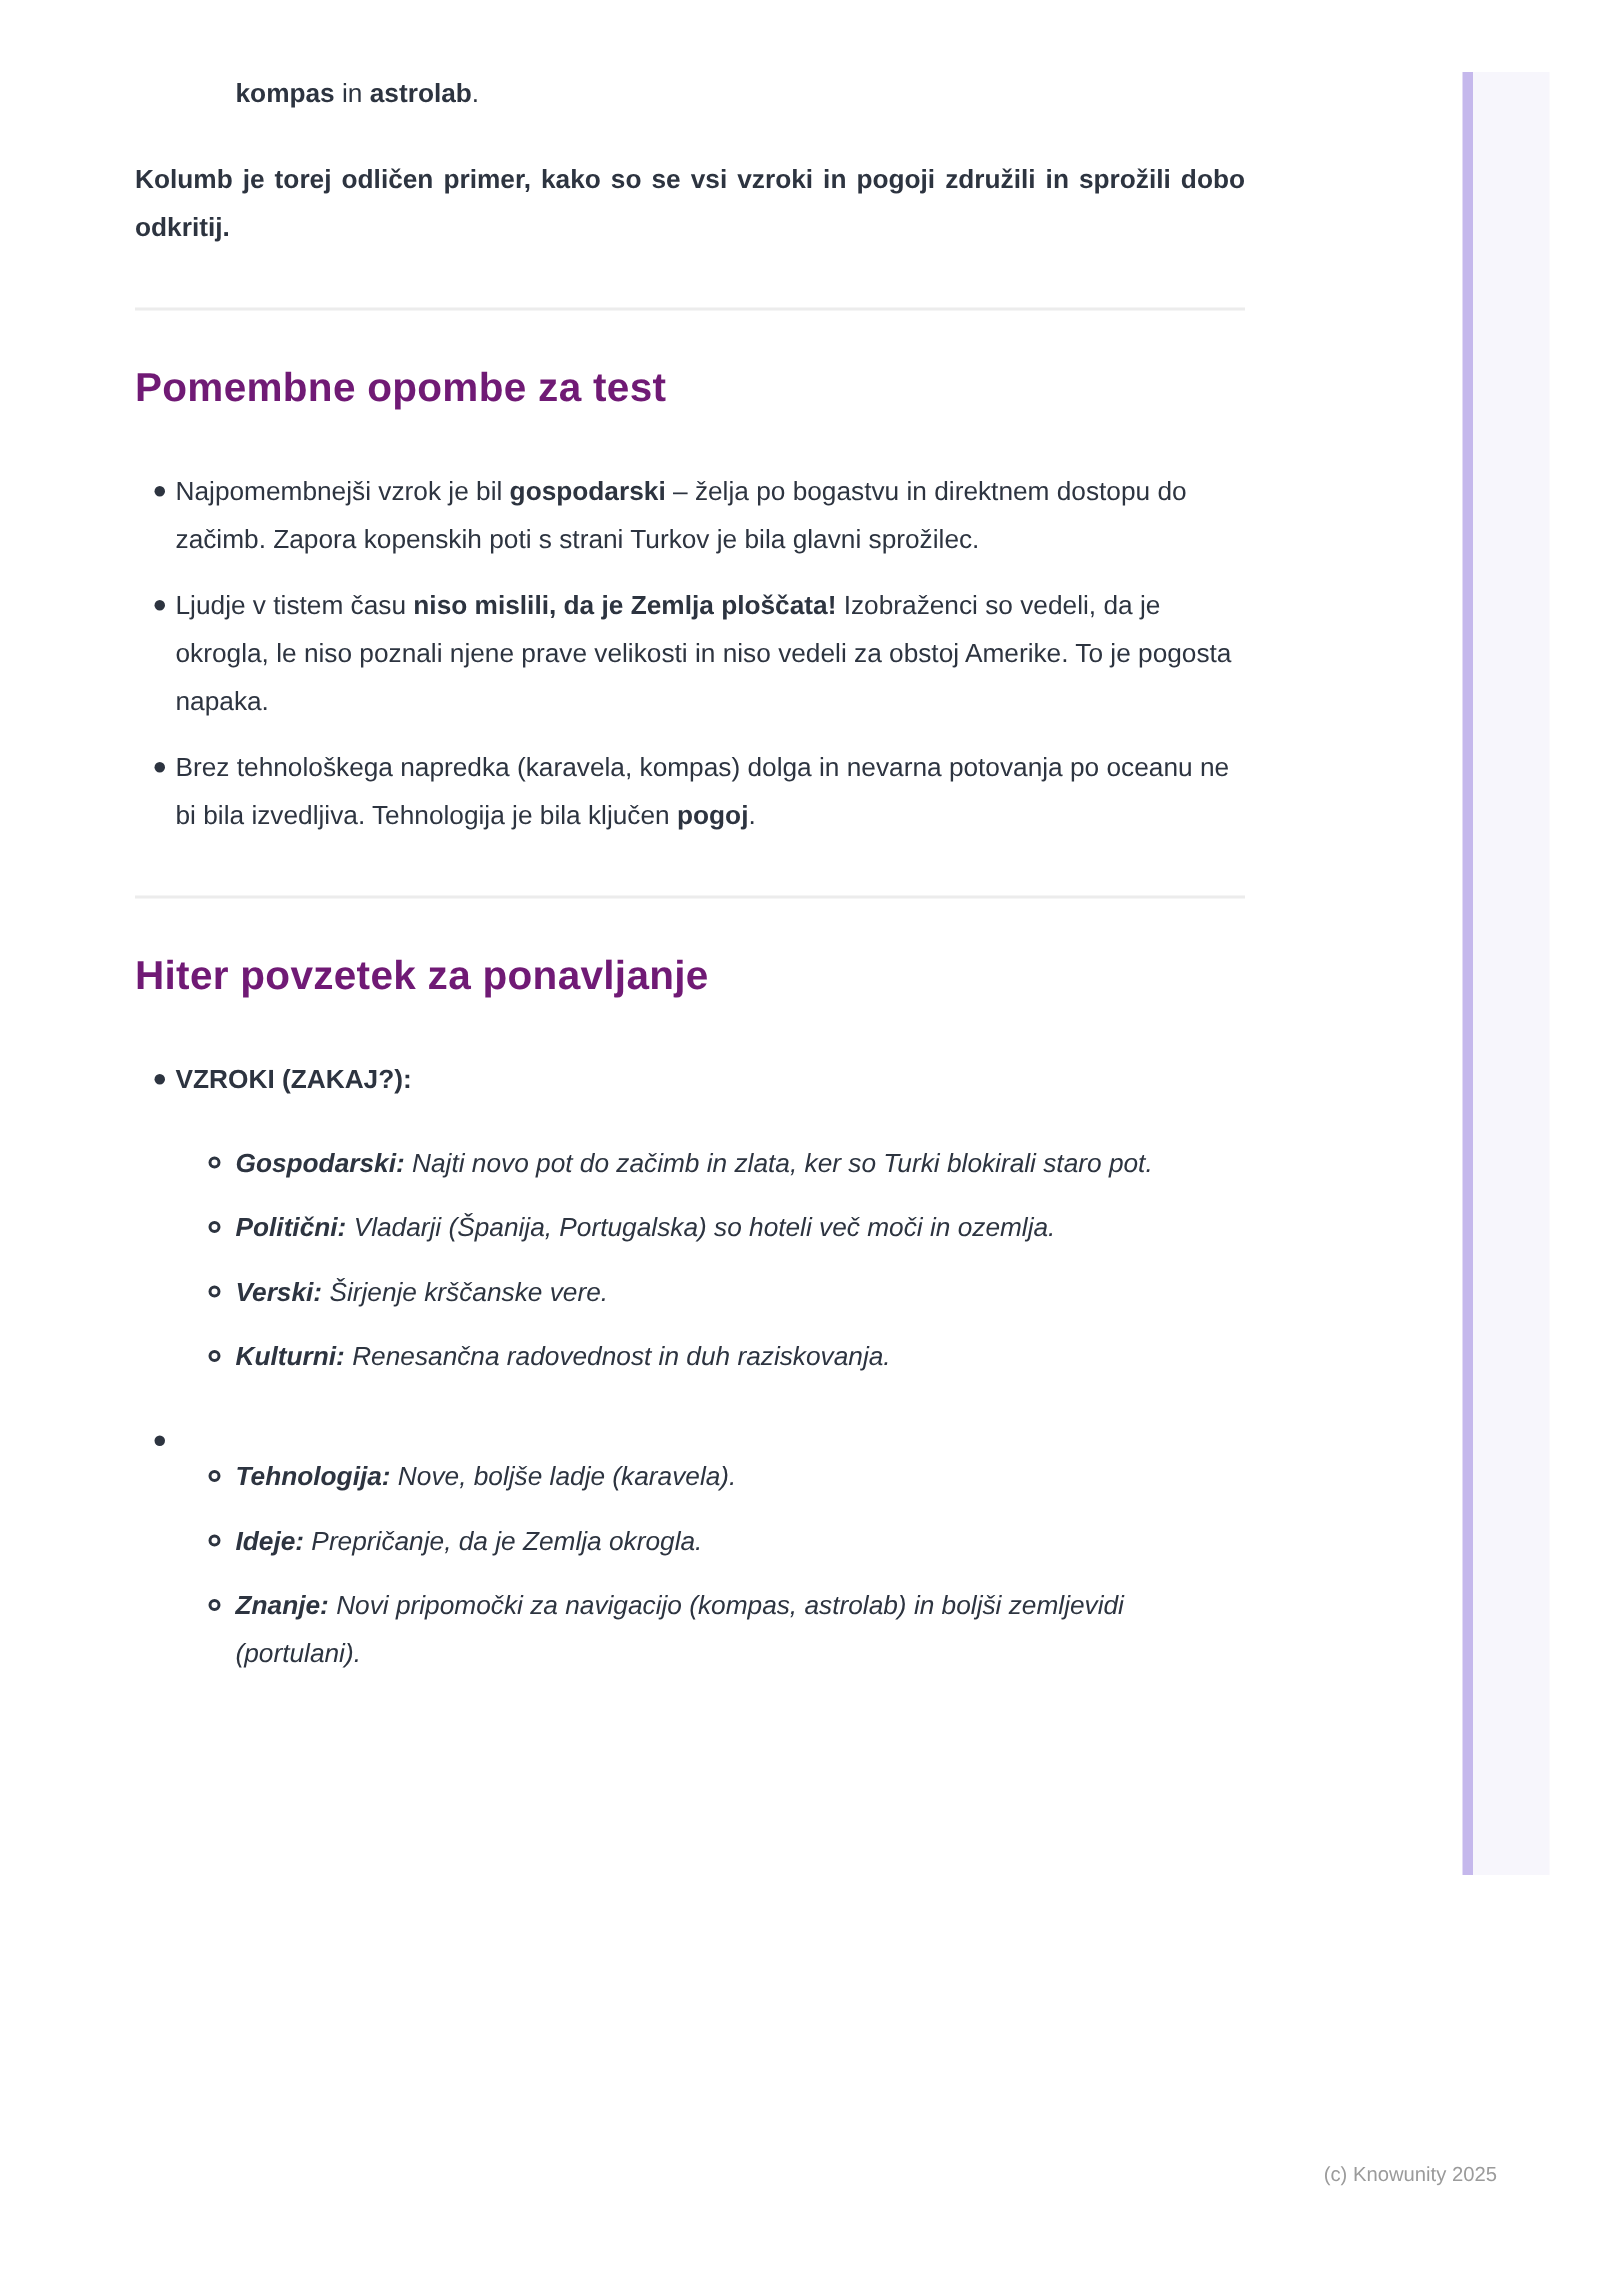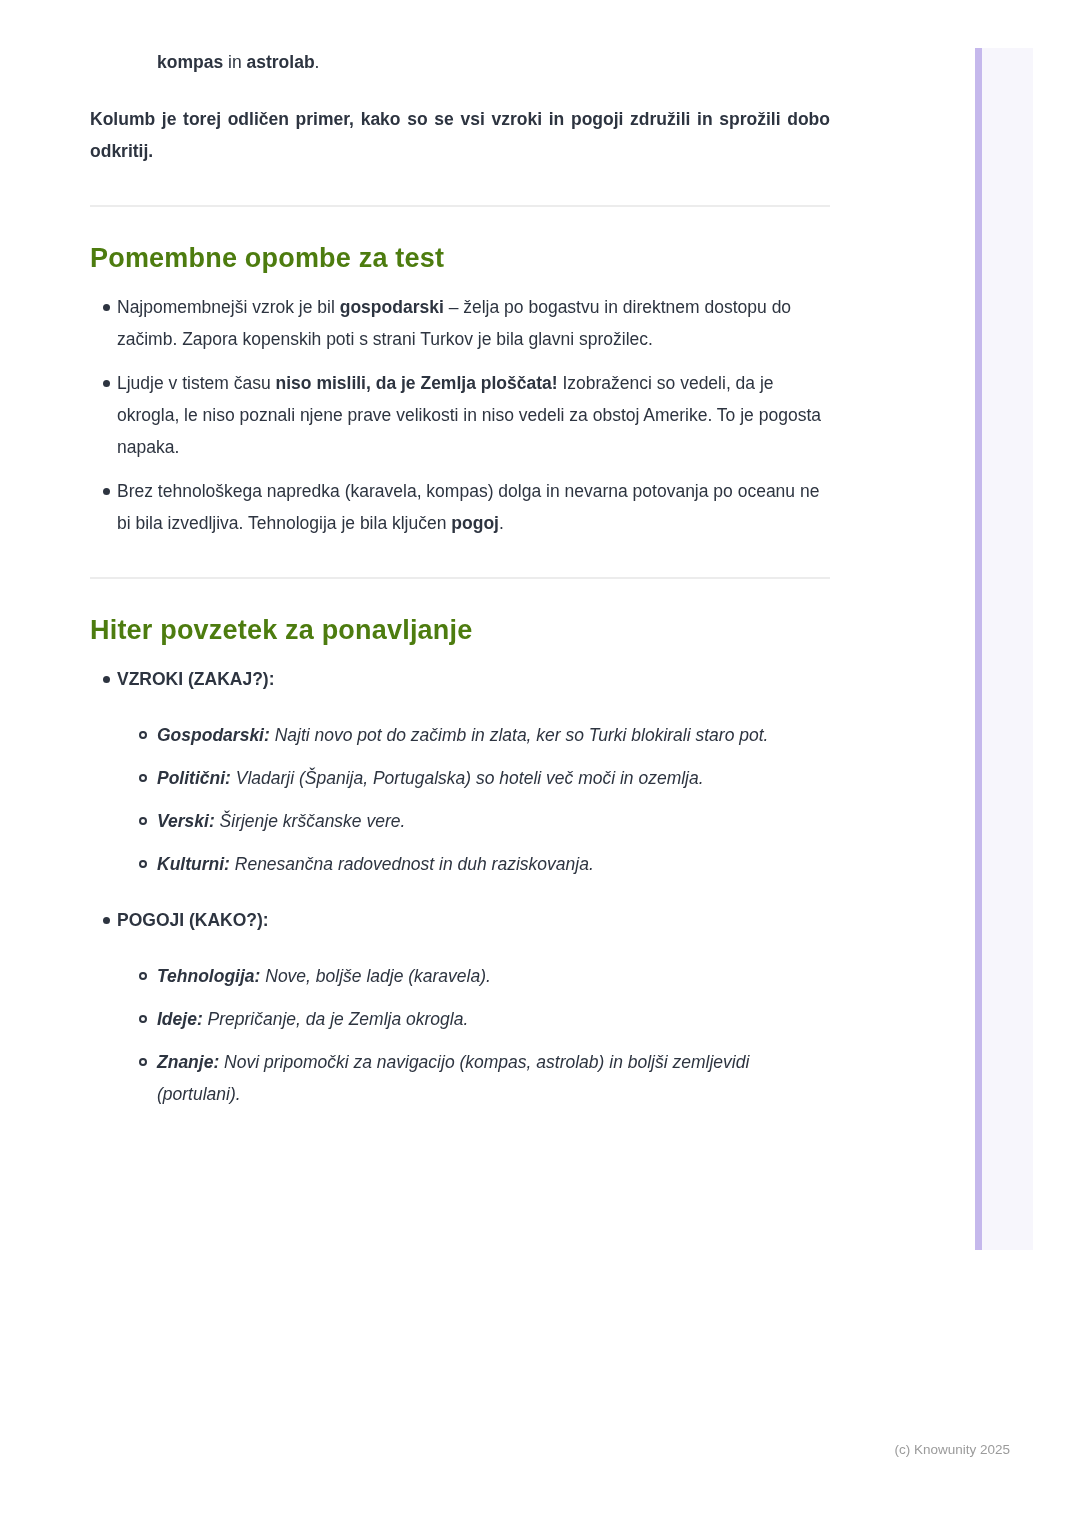--- a/index.html
+++ b/index.html
@@ -37,26 +37,26 @@
     border: none;
     border-top: 2px solid #ececec;
     margin: 38px 0 0 0;
     height: 0;
   }
   h2.section-heading {
     margin: 34px 0 0 0;
     font-size: 27px;
     line-height: 34px;
     font-weight: 700;
-    color: #4d7c0f;
+    color: #701a75;
     letter-spacing: 0.2px;
   }
   ul.list {
     list-style: none;
-    margin: 16px 0 0 0;
+    margin: 36px 0 0 0;
     padding: 0;
     font-size: 17.5px;
     line-height: 32px;
   }
   ul.list li {
     display: flex;
     margin: 0 0 12px 0;
   }
   .marker-col {
     flex: 0 0 27px;
@@ -107,21 +107,21 @@
     position: absolute;
     left: 982px;
     top: 48px;
     width: 51px;
     height: 1202px;
     background: #f7f6fc;
   }
   .copyright {
     position: absolute;
     top: 1442px;
-    right: 70px;
+    right: 82px;
     font-size: 13.5px;
     color: #9b9b9b;
   }
 </style>
 </head>
 <body>
 
 <div class="content">
 
   <p class="cont-line"><span class="b">kompas</span><span> in </span><span class="b">astrolab</span><span>.</span></p>
@@ -204,21 +204,20 @@
               </div>
           </li>
         </ul>
       </div>
     </li>
     <li>
       <span class="marker-col">
           <span class="dot"></span>
         </span>
       <div class="li-body">
-        <p class="li-text"><span class="b">POGOJI (KAKO?):</span></p>
         <ul class="sublist">
           <li>
             <span class="marker-col-2">
                 <span class="ring"></span>
               </span>
             <div class="li-body">
                 <p class="li-text"><span class="b">Tehnologija:</span><span> Nove, boljše ladje (karavela).</span></p>
               </div>
           </li>
           <li>

